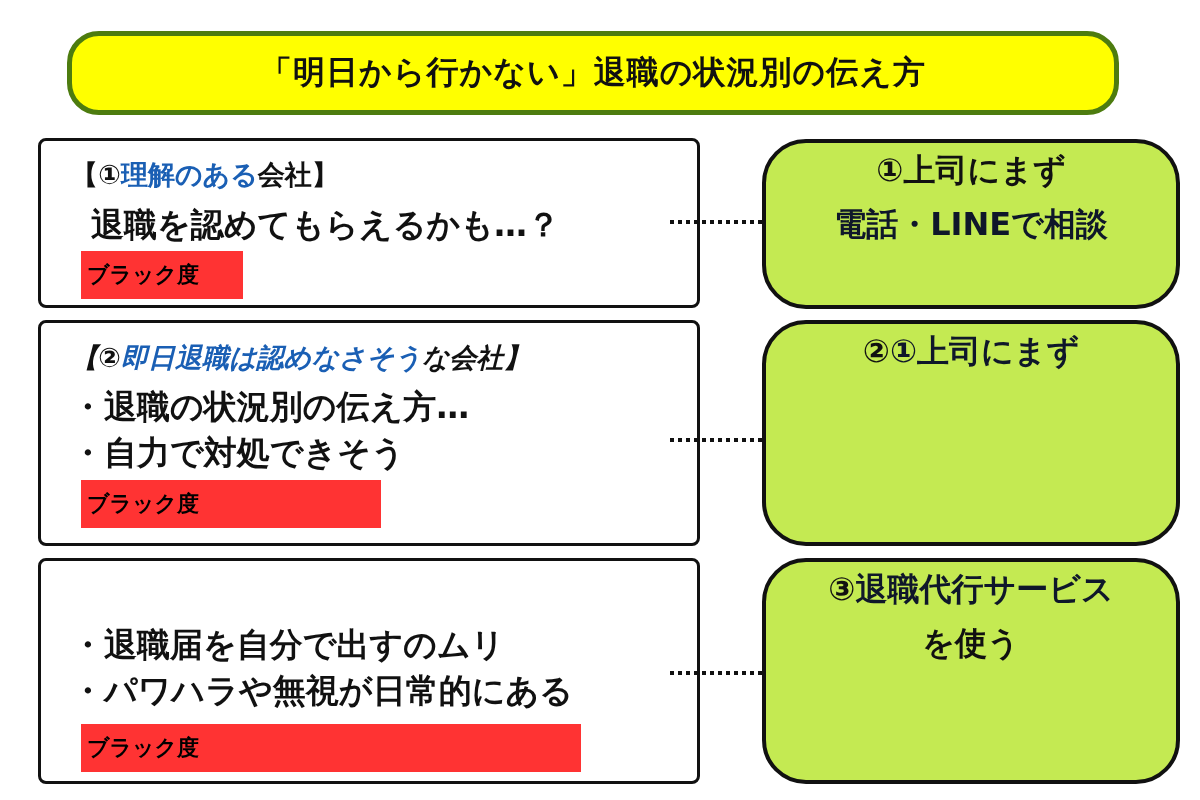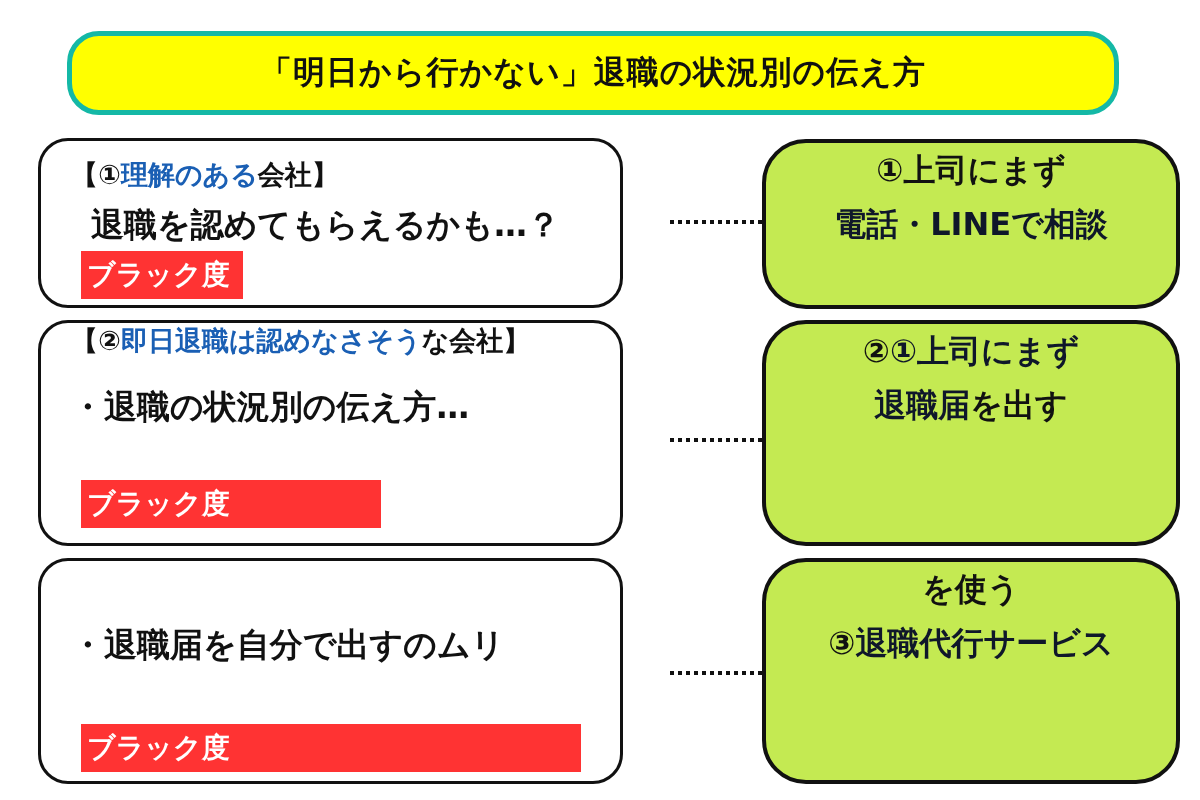--- a/index.html
+++ b/index.html
@@ -2,38 +2,38 @@
 <html><head>
 <meta charset="utf-8">
 <style>
   html, body { margin: 0; padding: 0; }
   body {
     width: 1200px; height: 800px; background: #ffffff; position: relative; overflow: hidden;
     font-family: "DejaVu Sans", "Liberation Sans", sans-serif; font-weight: bold; color: #111;
   }
   .title-box {
     position: absolute; left: 67px; top: 31px; width: 1052px; height: 84px;
-    background: #ffff00; border: 5px solid #14b8a6; border-radius: 32px; box-sizing: border-box;
+    background: #ffff00; border: 5px solid #4d7c0f; border-radius: 32px; box-sizing: border-box;
     display: flex; align-items: center; justify-content: center;
     font-size: 32px; letter-spacing: 1px;
   }
   .left-box {
-    position: absolute; left: 38px; width: 585px; background: #fff;
-    border: 3px solid #111; border-radius: 30px; box-sizing: border-box;
+    position: absolute; left: 38px; width: 662px; background: #fff;
+    border: 3px solid #111; border-radius: 8px; box-sizing: border-box;
   }
   .lb1 { top: 138px; height: 170px; }
   .lb2 { top: 320px; height: 226px; }
   .lb3 { top: 558px; height: 226px; }
   .lb-heading { position: absolute; left: 30px; font-size: 27px; white-space: nowrap; }
   .lb-heading .blue { color: #1a5fb4; }
   .lb-line { position: absolute; left: 30px; font-size: 33px; white-space: nowrap; }
   .bar {
     position: absolute; left: 40px; background: #ff3333; height: 48px;
     display: flex; align-items: center; padding-left: 6px; box-sizing: border-box;
-    font-size: 28px; color: #ffffff;
+    font-size: 22px; color: #000000;
   }
   .right-box {
     position: absolute; left: 762px; width: 418px; background: #c4ea52;
     border: 4px solid #111; border-radius: 44px; box-sizing: border-box;
     display: flex; flex-direction: column; align-items: center; justify-content: flex-start;
     font-size: 32px; line-height: 54px; text-align: center; white-space: nowrap;
   }
   .rb1 { top: 139px; height: 170px; }
   .rb2 { top: 320px; height: 226px; }
   .rb3 { top: 558px; height: 226px; }
@@ -45,27 +45,29 @@
 
 <div class="title-box">「明日から行かない」退職の状況別の伝え方</div>
 
 <div class="left-box lb1">
   <div class="lb-heading" style="top:16px;"><span>【①</span><span class="blue">理解のある</span><span>会社】</span></div>
   <div class="lb-line" style="top:62px; left:50px;">退職を認めてもらえるかも…？</div>
   <div class="bar" style="top:110px; width:162px;">ブラック度</div>
 </div>
 
 <div class="left-box lb2">
-  <div class="lb-heading" style="top:0;"><span>【②</span><span class="blue">即日退職は認めなさそう</span><span>な会社】</span></div>
+  <div class="lb-heading" style="top:17px;font-style:italic;"><span>【②</span><span class="blue">即日退職は認めなさそう</span><span>な会社】</span></div>
   <div class="lb-line" style="top:62px;">・退職の状況別の伝え方…</div>
+  <div class="lb-line" style="top:108px;">・自力で対処できそう</div>
   <div class="bar" style="top:157px; width:300px;">ブラック度</div>
 </div>
 
 <div class="left-box lb3">
   <div class="lb-line" style="top:62px;">・退職届を自分で出すのムリ</div>
+  <div class="lb-line" style="top:108px;">・パワハラや無視が日常的にある</div>
   <div class="bar" style="top:163px; width:500px;">ブラック度</div>
 </div>
 
 <svg class="arrow" style="top:214px;" viewBox="0 0 128 16">
   <line x1="2" y1="8" x2="118" y2="8" stroke="#111" stroke-width="4" stroke-dasharray="4 4"></line>
   <polyline points="114,2 122,8 114,14" fill="none" stroke="#111" stroke-width="3"></polyline>
 </svg>
 <svg class="arrow" style="top:432px;" viewBox="0 0 128 16">
   <line x1="2" y1="8" x2="118" y2="8" stroke="#111" stroke-width="4" stroke-dasharray="4 4"></line>
   <polyline points="114,2 122,8 114,14" fill="none" stroke="#111" stroke-width="3"></polyline>
@@ -75,19 +77,18 @@
   <polyline points="114,2 122,8 114,14" fill="none" stroke="#111" stroke-width="3"></polyline>
 </svg>
 
 <div class="right-box rb1">
   <div><span>①上司にまず</span></div>
   <div class="red"><span>電話・LINEで相談</span></div>
 </div>
 
 <div class="right-box rb2">
   <div><span>②</span><span class="red">①上司にまず</span></div>
-  <div><span class="red">退職届</span><span>を出す</span></div>
 </div>
 
 <div class="right-box rb3">
+  <div><span>③</span><span class="red">退職代行サービス</span></div>
   <div><span>を使う</span></div>
-  <div><span>③</span><span class="red">退職代行サービス</span></div>
 </div>
 
 </body></html>

